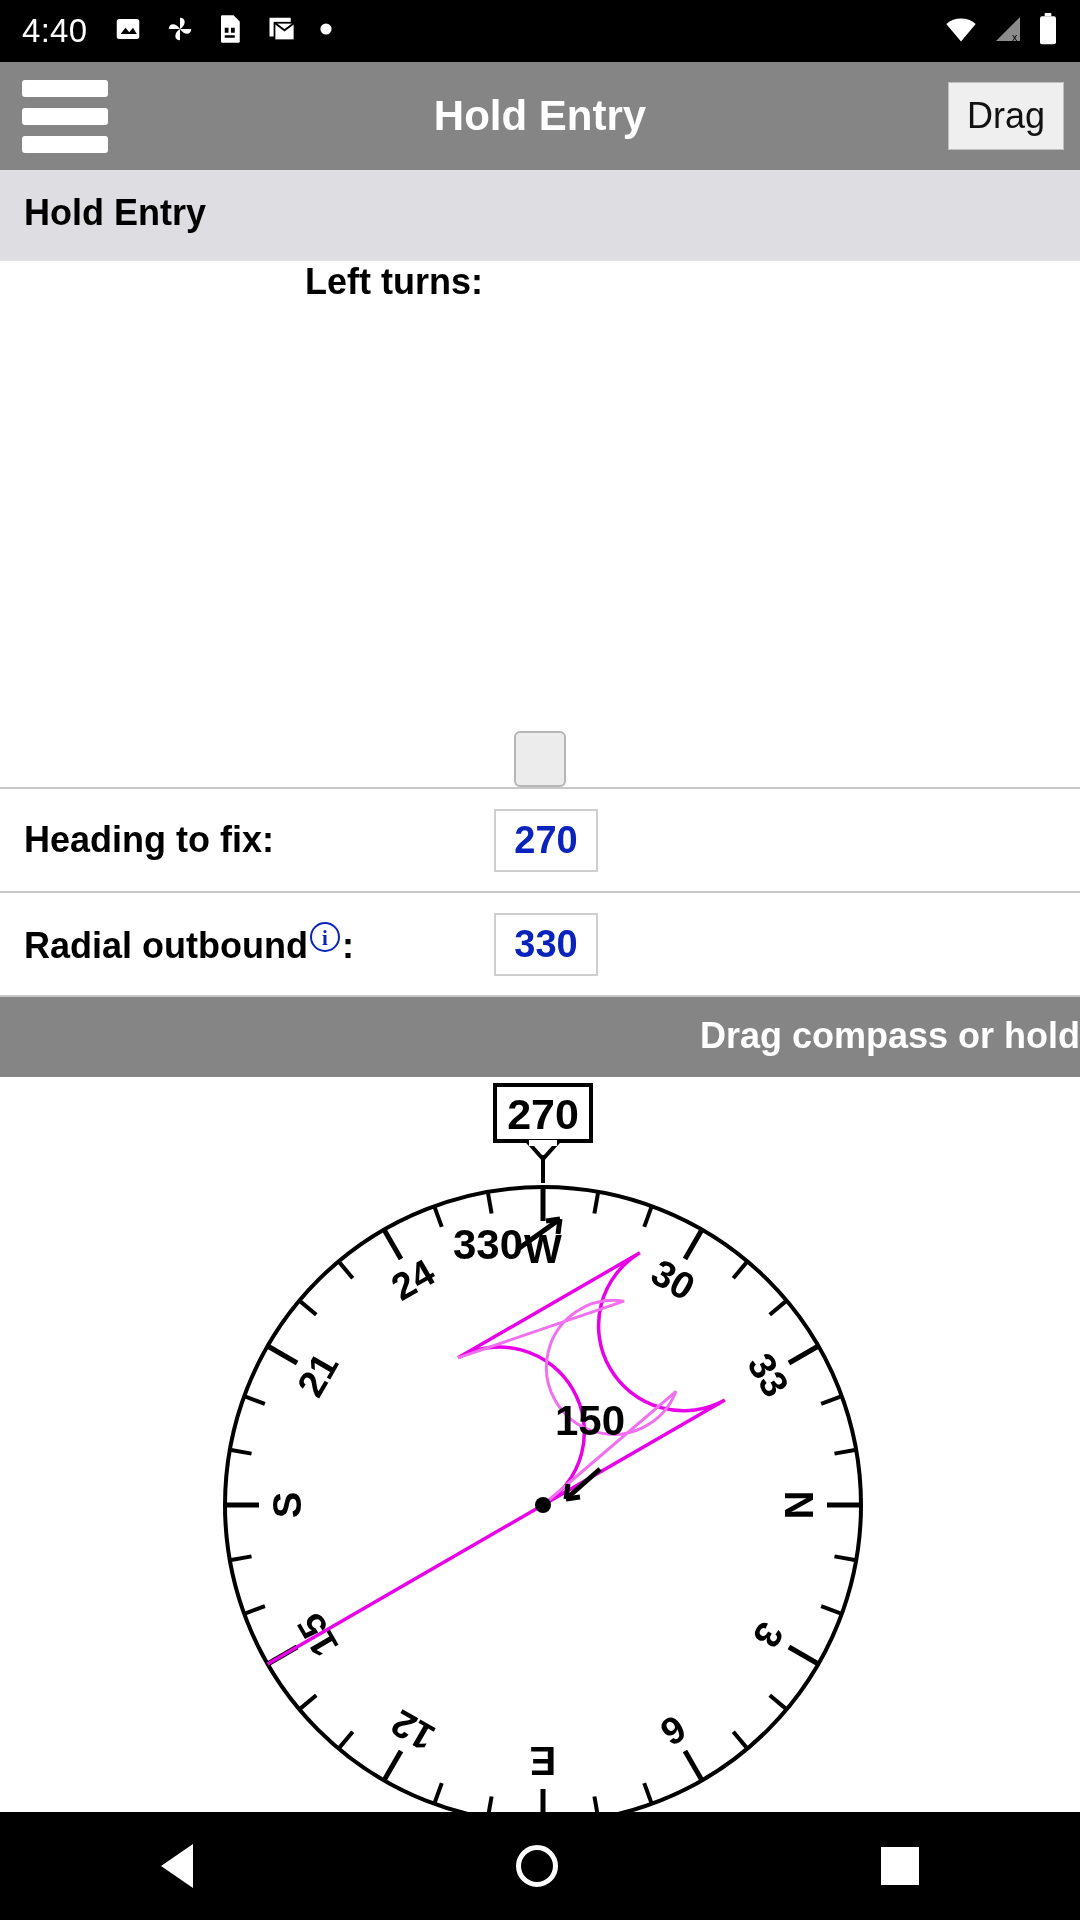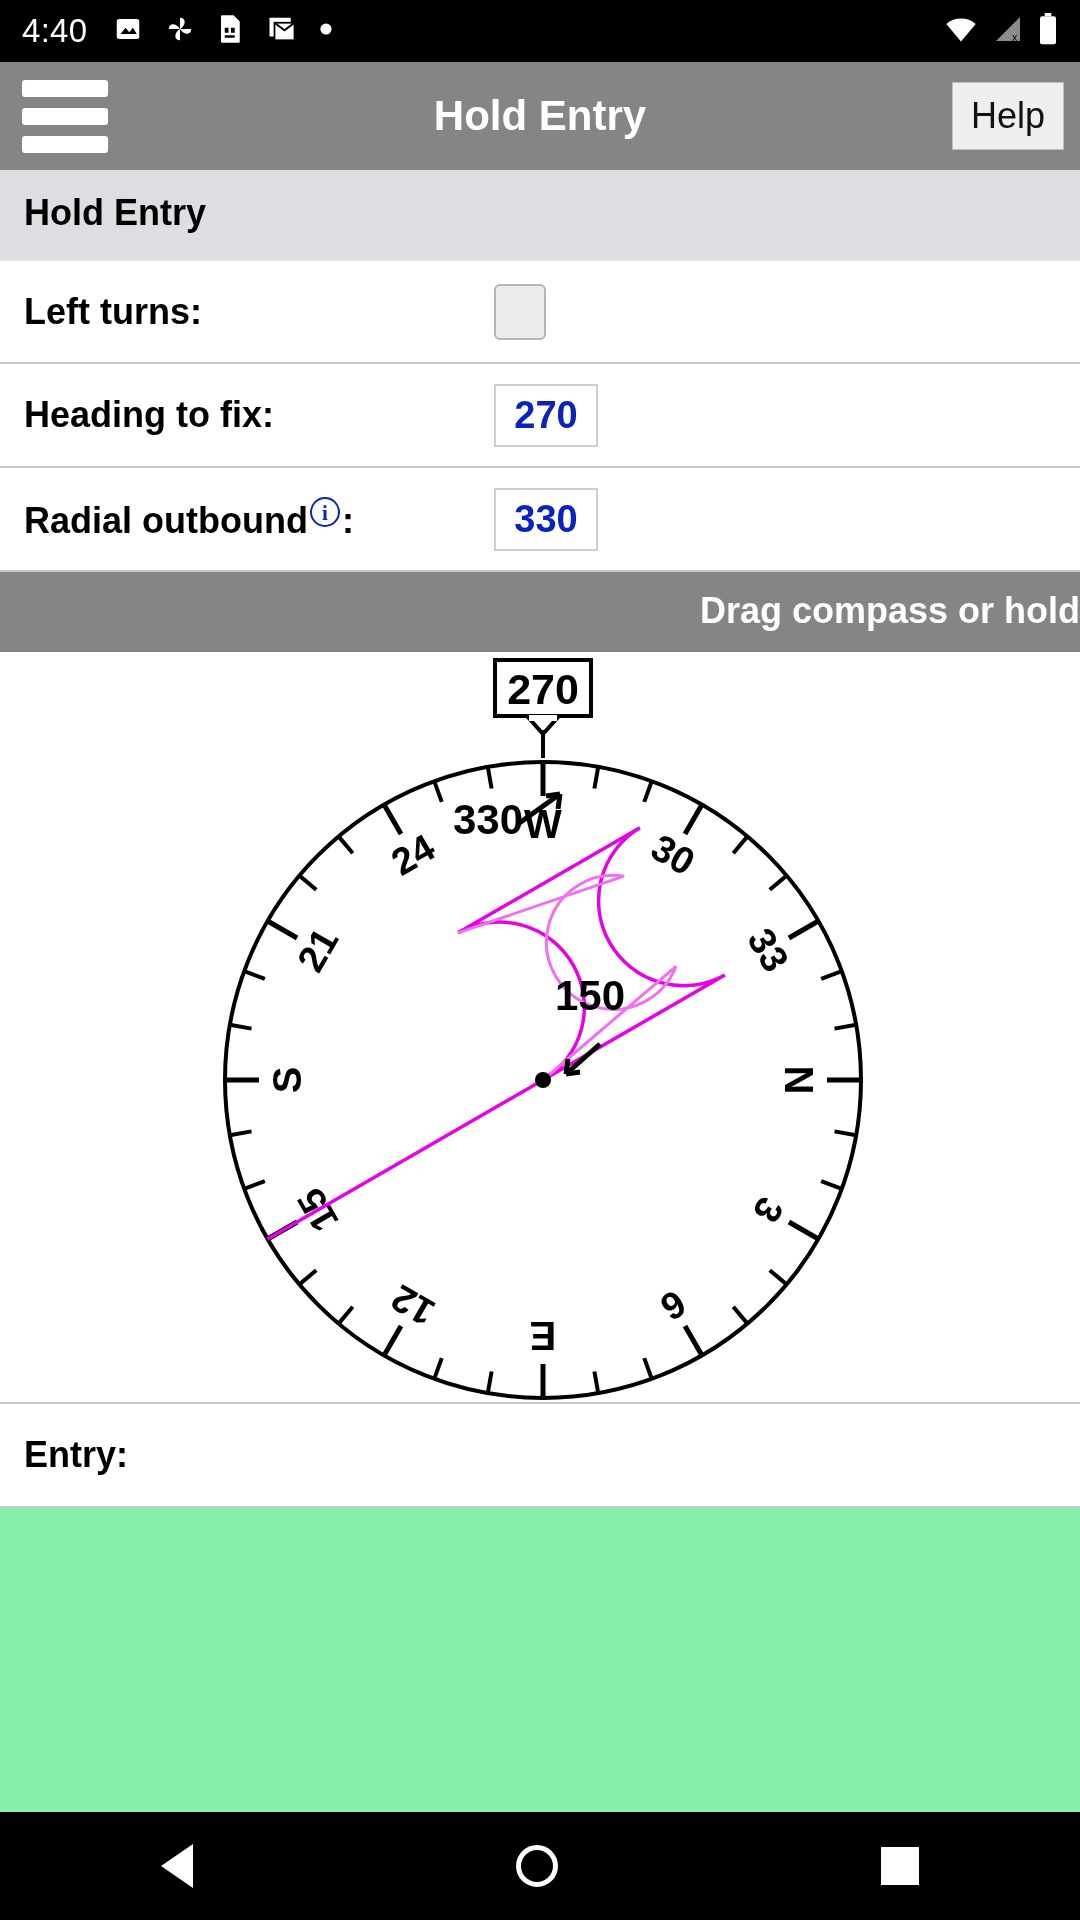--- a/index.html
+++ b/index.html
@@ -2,21 +2,21 @@
 <html><head>
 <meta charset="utf-8">
 <style>
   * { margin:0; padding:0; box-sizing:border-box; }
   html,body { width:1080px; height:1920px; }
   body {
     font-family:"Liberation Sans", sans-serif;
     background:#ffffff;
     overflow:hidden;
   }
-  #app { position:relative; width:1080px; height:1920px; background:#86efac; }
+  #app { position:relative; width:1080px; height:1920px; background:#fca5a5; }
 
   
   .statusbar{
     height:62px; background:#000000; color:#ffffff;
     display:flex; align-items:center; padding:0 22px;
   }
   .status-time{ font-size:33px; font-weight:400; letter-spacing:.3px; margin-right:26px; }
   .status-left-icons{ display:flex; align-items:center; gap:22px; flex:1; }
   .status-right-icons{ display:flex; align-items:center; gap:14px; }
   .si{ display:inline-block; }
@@ -44,21 +44,21 @@
     font-size:36px; font-weight:700; color:#000;
   }
 
   
   .rows{ background:#ffffff; }
   .row{
     display:flex; align-items:center; min-height:104px;
     border-bottom:2px solid #c8c8c8; padding:0 24px;
     background:#ffffff;
   }
-  .row:first-child{ border-top:1px solid #e4e4e4; }
+  .row:first-child{ border-top:1px solid #e4e4e4;flex-direction:column; }
   .row-label{
     font-size:36px; font-weight:700; color:#000;
     width:470px; flex:0 0 470px;
   }
   .row-value{ flex:1; display:flex; align-items:center; }
   .info-icon{
     display:inline-block; width:30px; height:30px; line-height:28px;
     border:2px solid #0b23bd; border-radius:50%;
     color:#0b23bd; font-size:21px; text-align:center;
     vertical-align:super; margin:0 2px 0 2px; font-weight:700;
@@ -180,21 +180,21 @@
     </div>
   </div>
 
   <div class="appbar">
     <div class="hamburger">
       <span></span>
       <span></span>
       <span></span>
     </div>
     <div class="appbar-title">Hold Entry</div>
-    <div class="help-btn">Help</div>
+    <div class="help-btn">Drag</div>
   </div>
 
   <div class="section-header">Hold Entry</div>
 
   <div class="rows">
 
     <div class="row">
       <div class="row-label">Left turns:</div>
       <div class="row-value">
         <div class="checkbox"></div>

